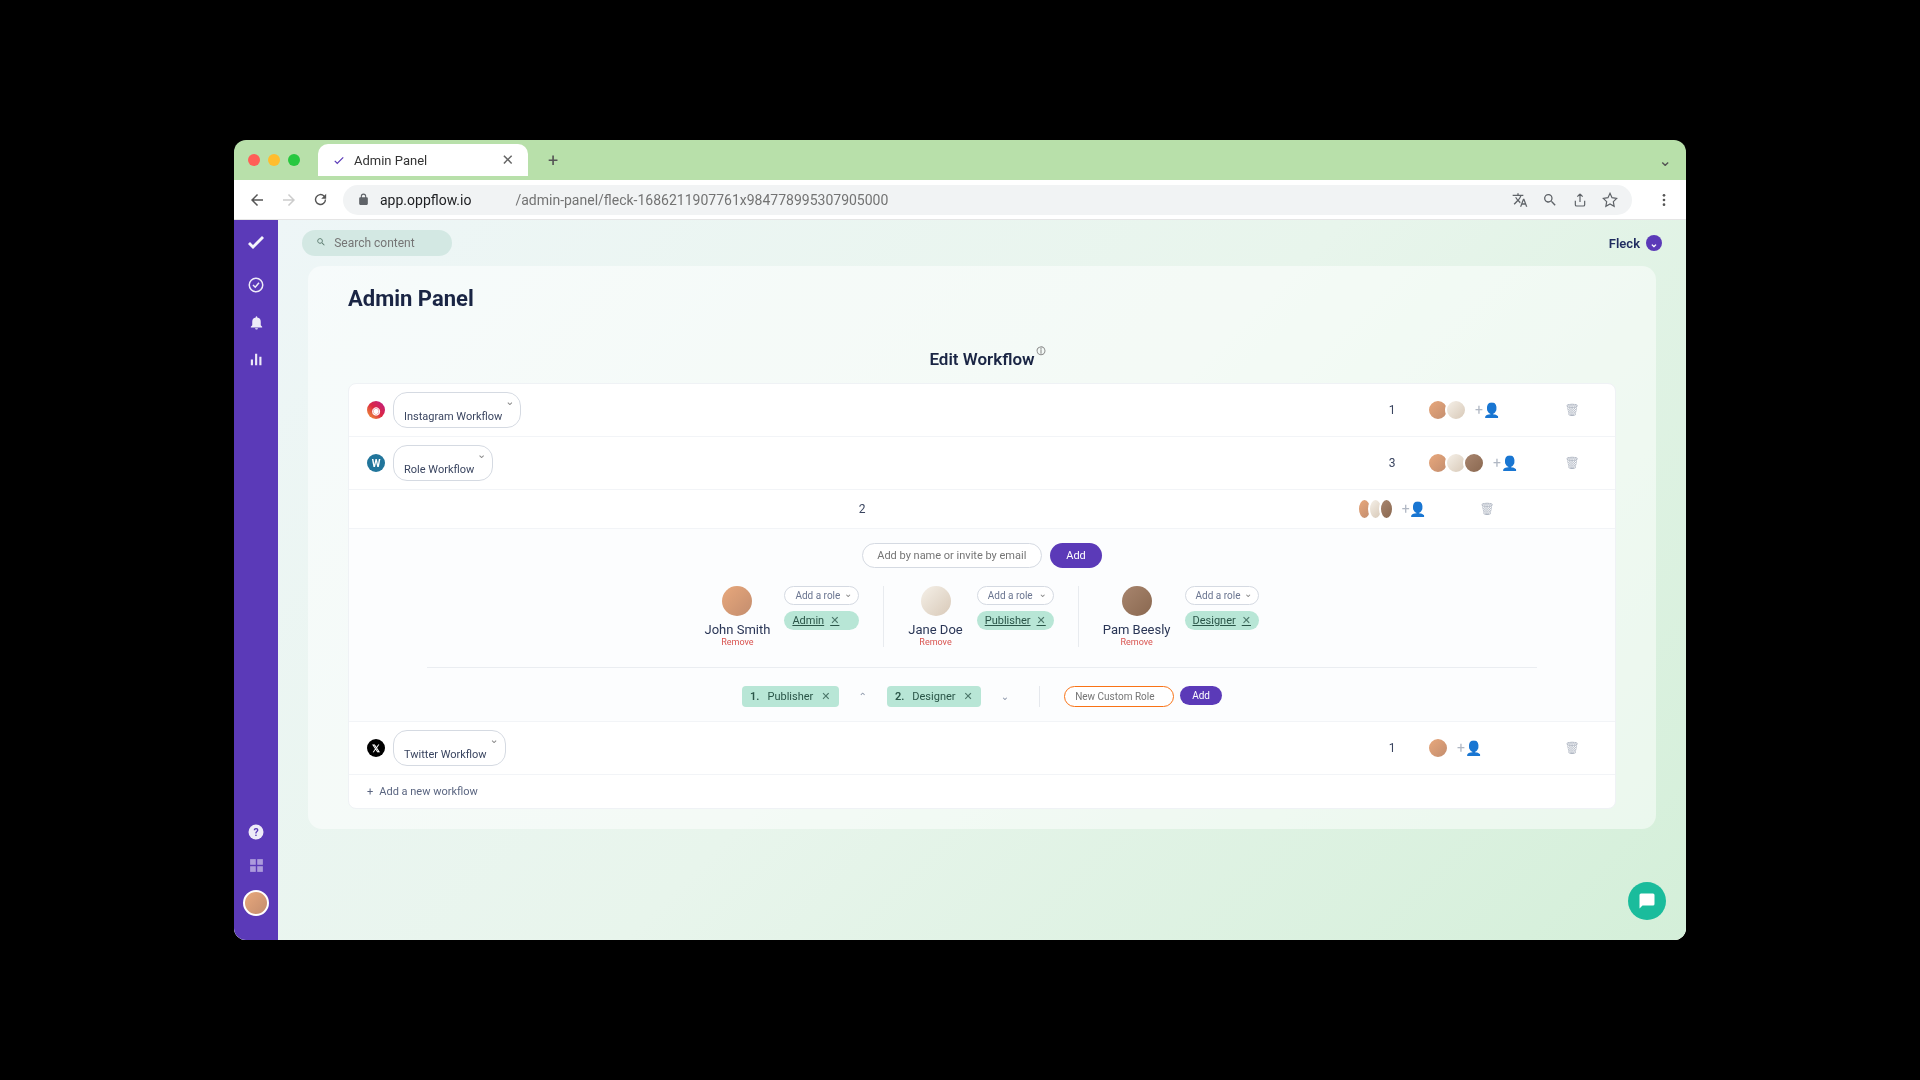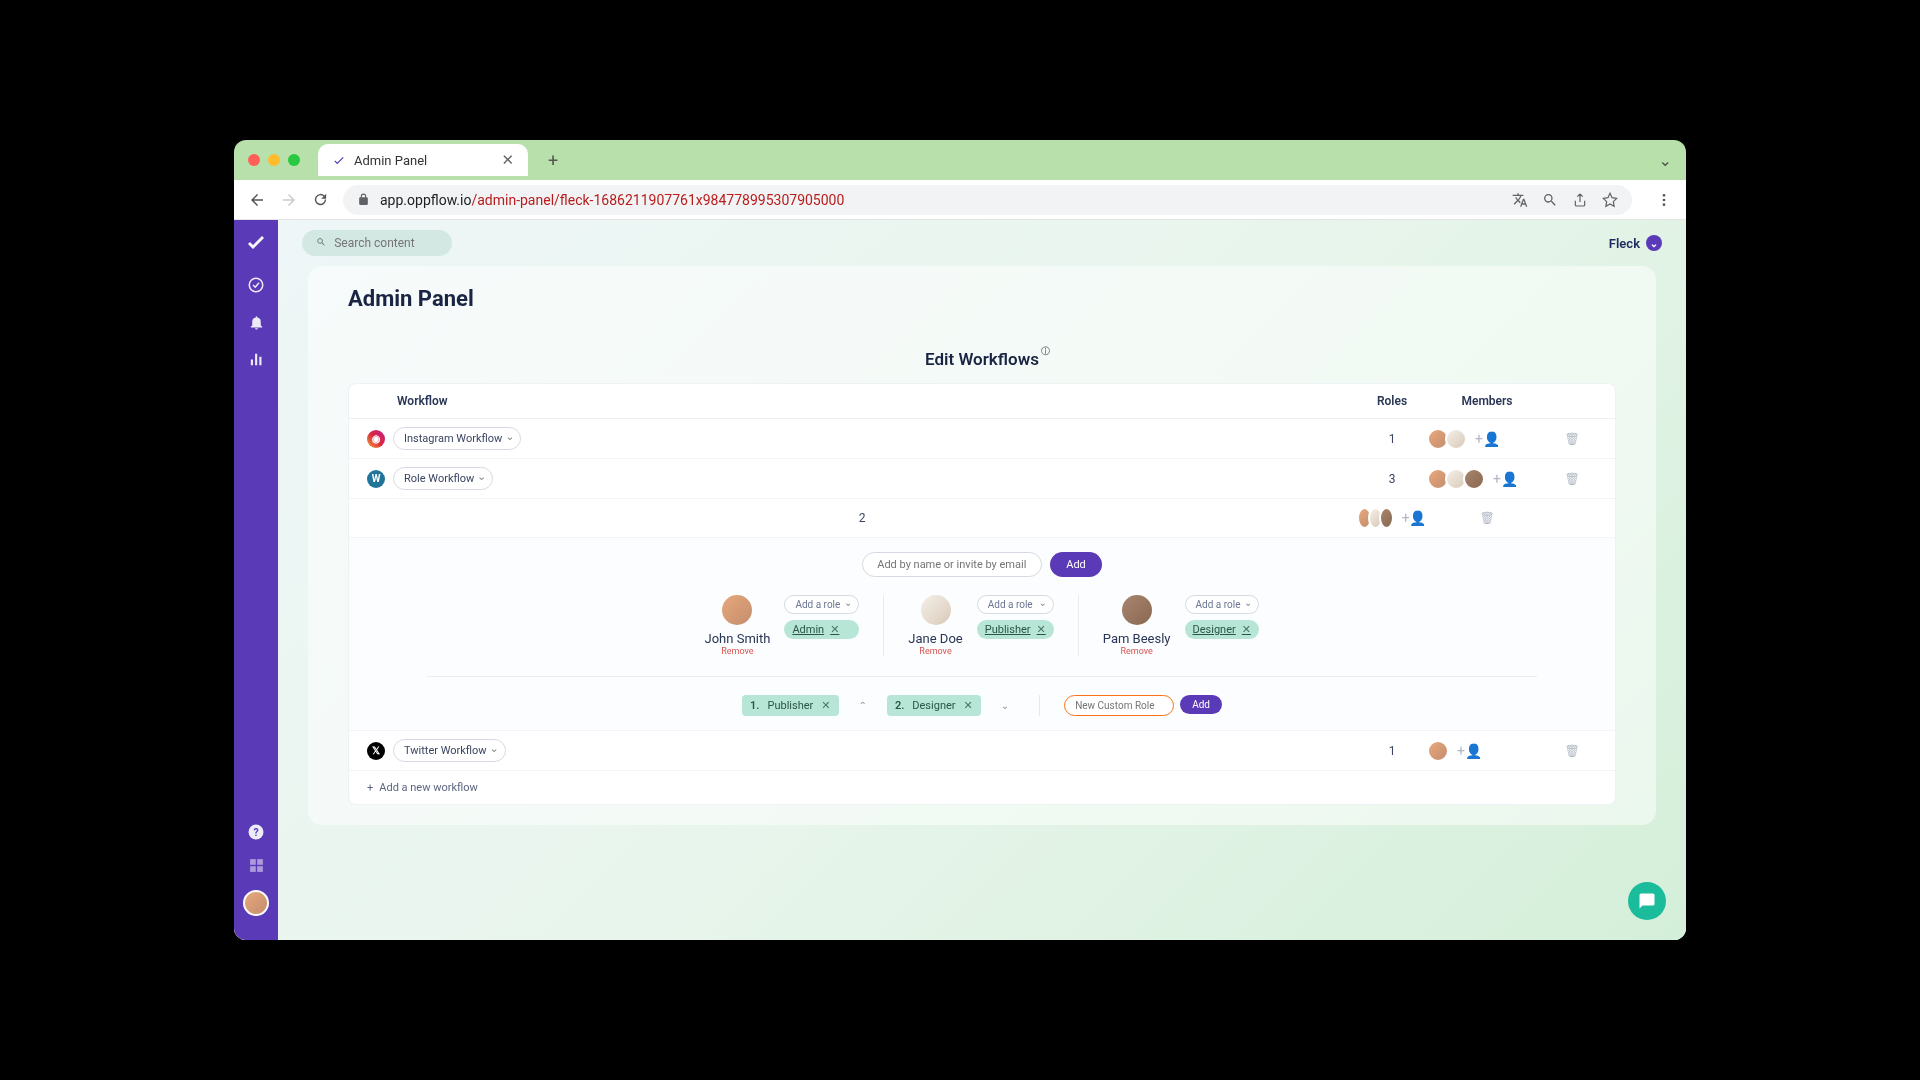--- a/index.html
+++ b/index.html
@@ -15,21 +15,21 @@
     .tab { background: #fff; border-radius: 10px 10px 0 0; padding: 8px 14px; display: flex; align-items: center; gap: 8px; font-size: 13px; color: #333; min-width: 210px; height: 32px; }
     .tab-close { margin-left: auto; color: #666; cursor: pointer; font-size: 15px; }
     .tab-plus { font-size: 18px; color: #555; cursor: pointer; margin-left: 12px; }
     .tab-chevron { margin-left: auto; color: #555; cursor: pointer; }
     .url-bar { background: #fff; height: 40px; display: flex; align-items: center; padding: 0 14px; gap: 14px; border-bottom: 1px solid #e5e5e5; }
     .nav-btn { color: #555; cursor: pointer; display: flex; }
     .nav-btn.disabled { color: #ccc; }
     .url-pill { flex: 1; background: #f1f3f4; border-radius: 16px; height: 30px; display: flex; align-items: center; padding: 0 14px; gap: 10px; font-size: 14px; color: #555; }
     .url-pill .lock { color: #5f6368; }
     .url-text .host { color: #202124; }
-    .url-text .path { color: #b91c1c; }
+    .url-text .path { color: #737373; padding-left: 44px; }
     .url-actions { display: flex; gap: 14px; margin-left: auto; align-items: center; }
     .more-btn { color: #555; cursor: pointer; margin-left: 10px; }
     .app { flex: 1; display: flex; background: #fff; overflow: hidden; }
     .sidebar { width: 44px; background: #5b3ab8; display: flex; flex-direction: column; align-items: center; padding: 12px 0; gap: 20px; color: #fff; }
     .sidebar-bottom { margin-top: auto; display: flex; flex-direction: column; align-items: center; gap: 16px; padding-bottom: 12px; }
     .sb-icon { cursor: pointer; opacity: 0.9; }
     .main { flex: 1; background: linear-gradient(135deg, #eef6f7 0%, #e8f5ec 50%, #d4efd9 100%); overflow-y: auto; padding-bottom: 20px; position: relative; }
     .topbar { display: flex; align-items: center; padding: 10px 24px; gap: 14px; }
     .search-box { background: #d3e8e3; border-radius: 16px; padding: 6px 14px; display: flex; align-items: flex-start; gap: 8px; width: 150px; font-size: 12px; color: #5a7a6e; border: none; }
     .search-box input { background: transparent; border: none; outline: none; font-size: 12px; color: #5a7a6e; width: 100%; }
@@ -44,21 +44,21 @@
     .info-badge { position: absolute; font-size: 9px; color: #888; top: -4px; margin-left: 2px; }
     .table { margin: 14px 40px 0; background: #fff; border-radius: 8px; overflow: hidden; border: 1px solid #eff2f5; }
     .thead { display: grid; grid-template-columns: 1fr 70px 120px 50px; padding: 10px 18px; font-size: 12px; font-weight: 600; color: #2a3656; border-bottom: 1px solid #eef1f4; }
     .trow { display: grid; grid-template-columns: 1fr 70px 120px 50px; padding: 8px 18px; align-items: center; border-bottom: 1px solid #f2f4f7; font-size: 12px; }
     .wf-cell { display: flex; align-items: center; gap: 8px; }
     .wf-icon { width: 18px; height: 18px; border-radius: 50%; display: flex; align-items: center; justify-content: center; font-size: 10px; font-weight: bold; color: #fff; }
     .ic-ig { background: linear-gradient(45deg,#f09433,#e6683c,#dc2743,#cc2366,#bc1888); }
     .ic-wp { background: #21759b; }
     .ic-li { background: #0a66c2; }
     .ic-tw { background: #000; }
-    .wf-select { border: 1px solid #d5dae2; border-radius: 14px; padding: 4px 18px 4px 10px; font-size: 11px; color: #3a4560; background: #fff; cursor: pointer; position: relative; }
+    .wf-select { border: 1px solid #d5dae2; border-radius: 14px; padding: 17px 18px 4px 10px; font-size: 11px; color: #3a4560; background: #fff; cursor: pointer; position: relative; }
     .wf-select::after { content: "⌄"; position: absolute; right: 6px; top: 2px; font-size: 11px; color: #888; }
     .roles-cell { text-align: center; color: #3a4560; }
     .members-cell { display: flex; align-items: center; gap: 4px; }
     .avatar { width: 22px; height: 22px; border-radius: 50%; border: 2px solid #fff; display: inline-block; }
     .avatar.stack { margin-left: -8px; }
     .av1 { background: linear-gradient(135deg,#e8a87c,#c38d6e); }
     .av2 { background: linear-gradient(135deg,#f5f0e8,#d8c9b8); }
     .av3 { background: linear-gradient(135deg,#a8856e,#8a6850); }
     .add-member-icon { color: #b0b7c3; font-size: 14px; margin-left: 4px; cursor: pointer; }
     .trash-cell { text-align: center; color: #b0b7c3; cursor: pointer; }
@@ -222,30 +222,24 @@
         <div class="org-switcher">
           <span>Fleck</span>
           <span class="org-chev">⌄</span>
         </div>
       </div>
 
       <div class="panel">
         <h1 class="page-title">Admin Panel</h1>
 
         <div class="section-title">
-          <span>Edit Workflows</span><span class="info-badge">ⓘ</span>
+          <span>Edit Workflow</span><span class="info-badge">ⓘ</span>
         </div>
 
         <div class="table">
-          <div class="thead">
-            <span style="padding-left:30px;">Workflow</span>
-            <span style="text-align:center;">Roles</span>
-            <span style="text-align:center;">Members</span>
-            <span></span>
-          </div>
 
           <div class="trow">
             <div class="wf-cell">
               <span class="wf-icon ic-ig">◉</span>
               <span class="wf-select">Instagram Workflow</span>
             </div>
             <span class="roles-cell">1</span>
             <div class="members-cell">
               <span class="avatar av1"></span>
               <span class="avatar av2 stack"></span>

